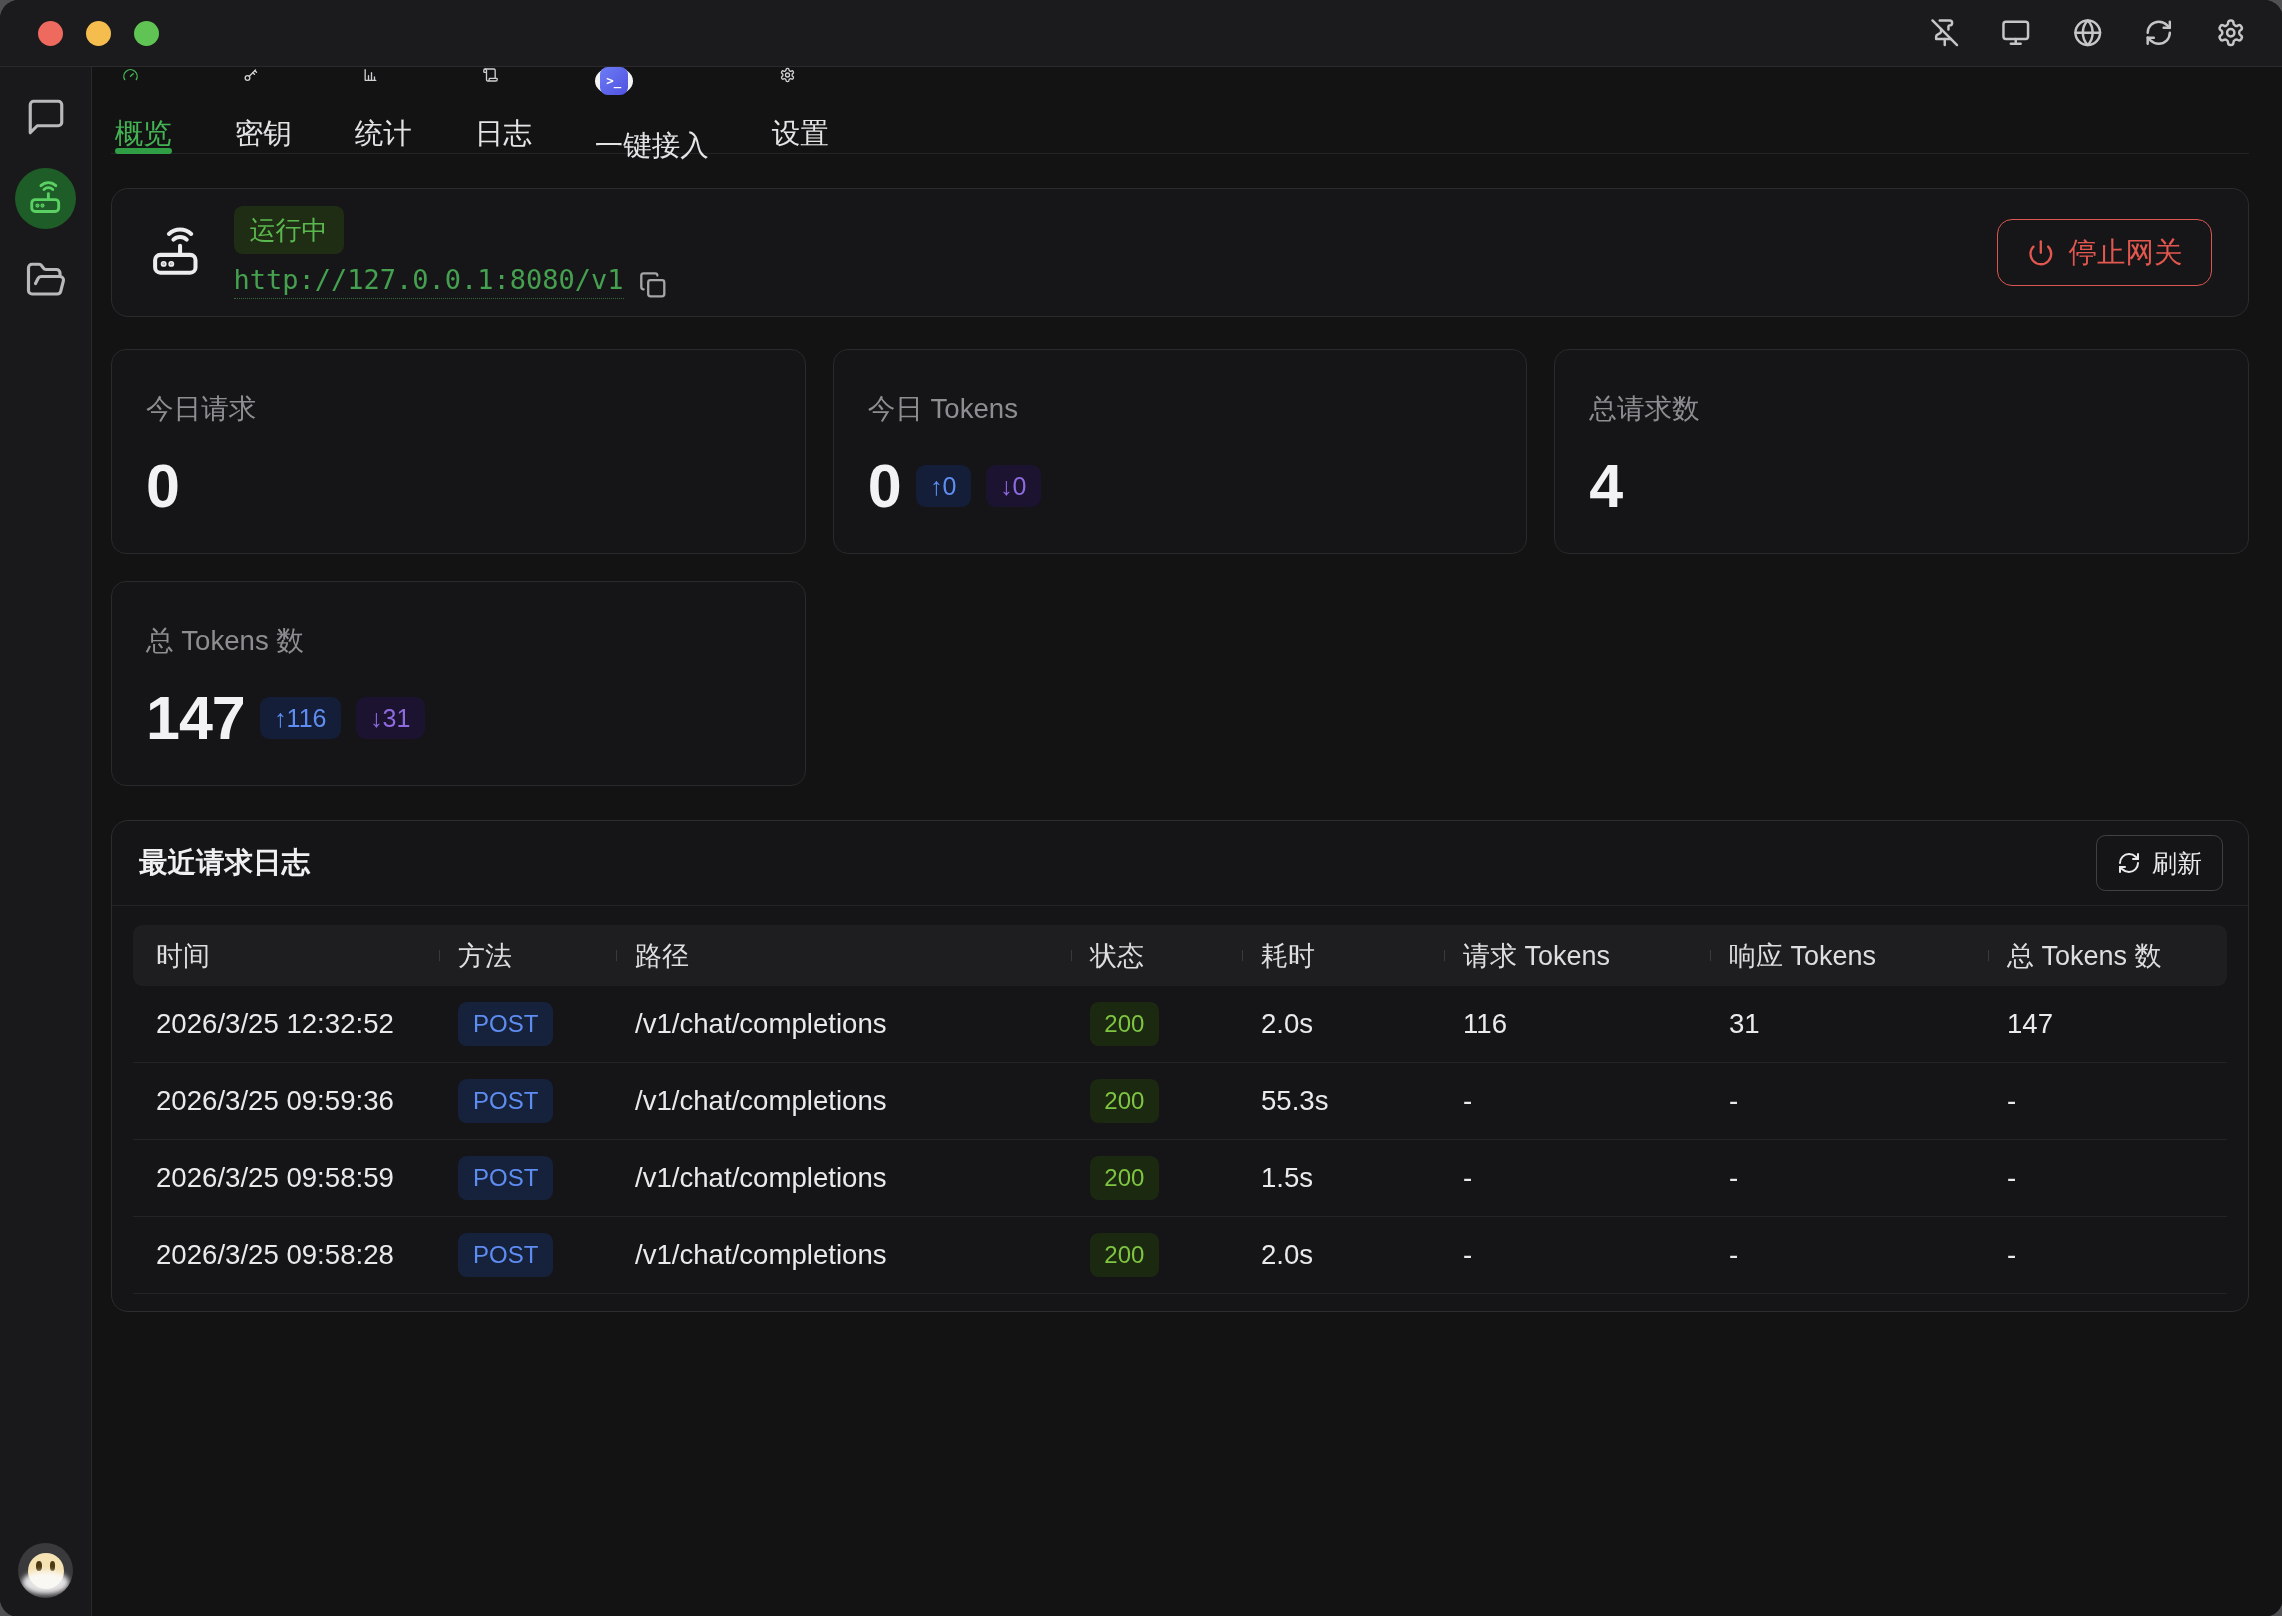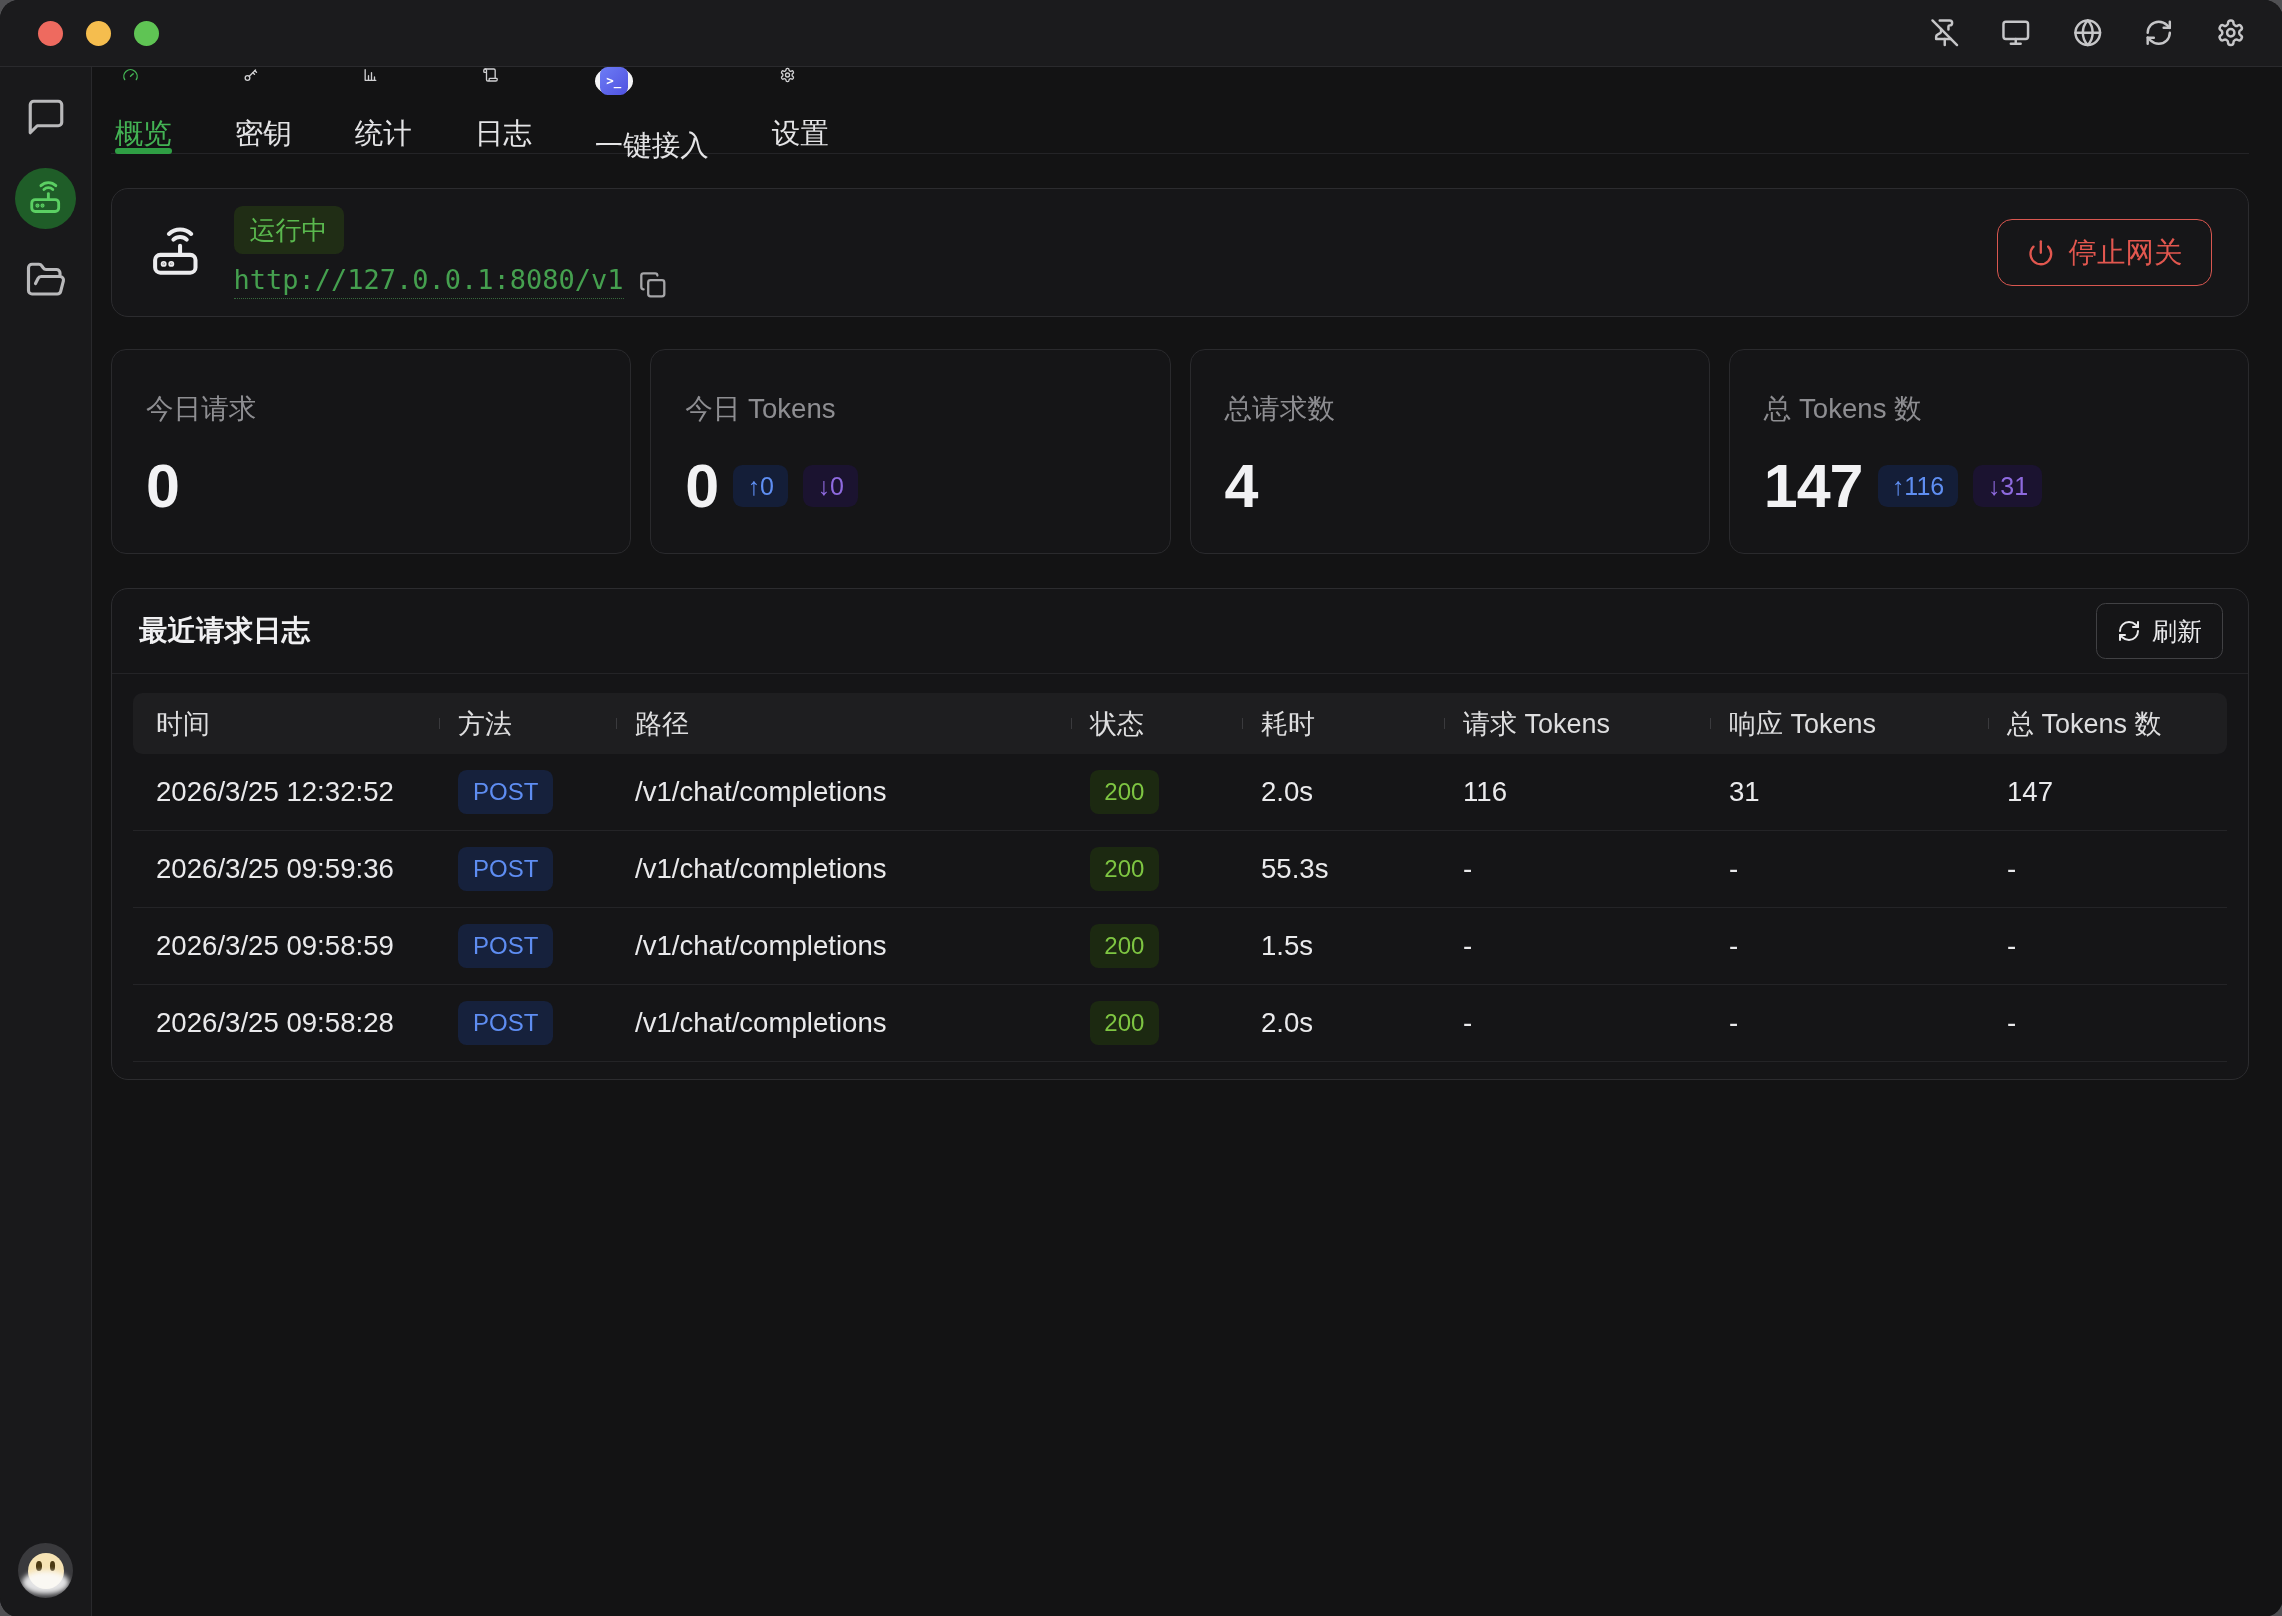--- a/index.html
+++ b/index.html
@@ -59,21 +59,21 @@
   .url-row{display:flex;align-items:flex-end;gap:15px;}
   .gw-url{font-family:"DejaVu Sans Mono","Liberation Mono",monospace;font-size:27px;color:#45a04f;
           text-decoration:none;border-bottom:1.9px dotted rgba(77,160,85,.6);padding-bottom:2.9px;cursor:pointer;}
   .copy-btn{background:none;border:none;padding:0;color:#a5a5a8;cursor:pointer;}
   .copy-btn svg{width:27.6px;height:27.6px;display:block;}
   .stop-btn{display:flex;align-items:center;gap:14.3px;background:transparent;border:1.9px solid #d95750;color:#e2574f;
             border-radius:15px;padding:13.3px 28.5px;font-size:28.5px;cursor:pointer;font-family:inherit;}
   .stop-btn svg{width:27.6px;height:27.6px;}
 
   
-  .stats{margin-top:32px;display:grid;grid-template-columns:repeat(4,1fr);gap:19px;}
+  .stats{margin-top:32px;display:grid;grid-template-columns:repeat(3,1fr);gap:27px;}
   .stat-card{height:205px;box-sizing:border-box;background:#151517;border:1px solid #2a2a2d;border-radius:15px;
              padding:40px 34px;}
   .stat-label{font-size:27.6px;color:#8e8e92;margin:0 0 28.5px 0;}
   .stat-value-row{display:flex;align-items:center;gap:15px;}
   .stat-value{font-size:61px;font-weight:600;color:#f2f2f4;line-height:1;letter-spacing:-1px;}
   .chip{font-size:25px;padding:8.6px 14.3px;border-radius:9.5px;line-height:1;}
   .chip.up{color:#5f8ef2;background:#141e38;}
   .chip.down{color:#8e6ade;background:#1b1330;}
 
   

